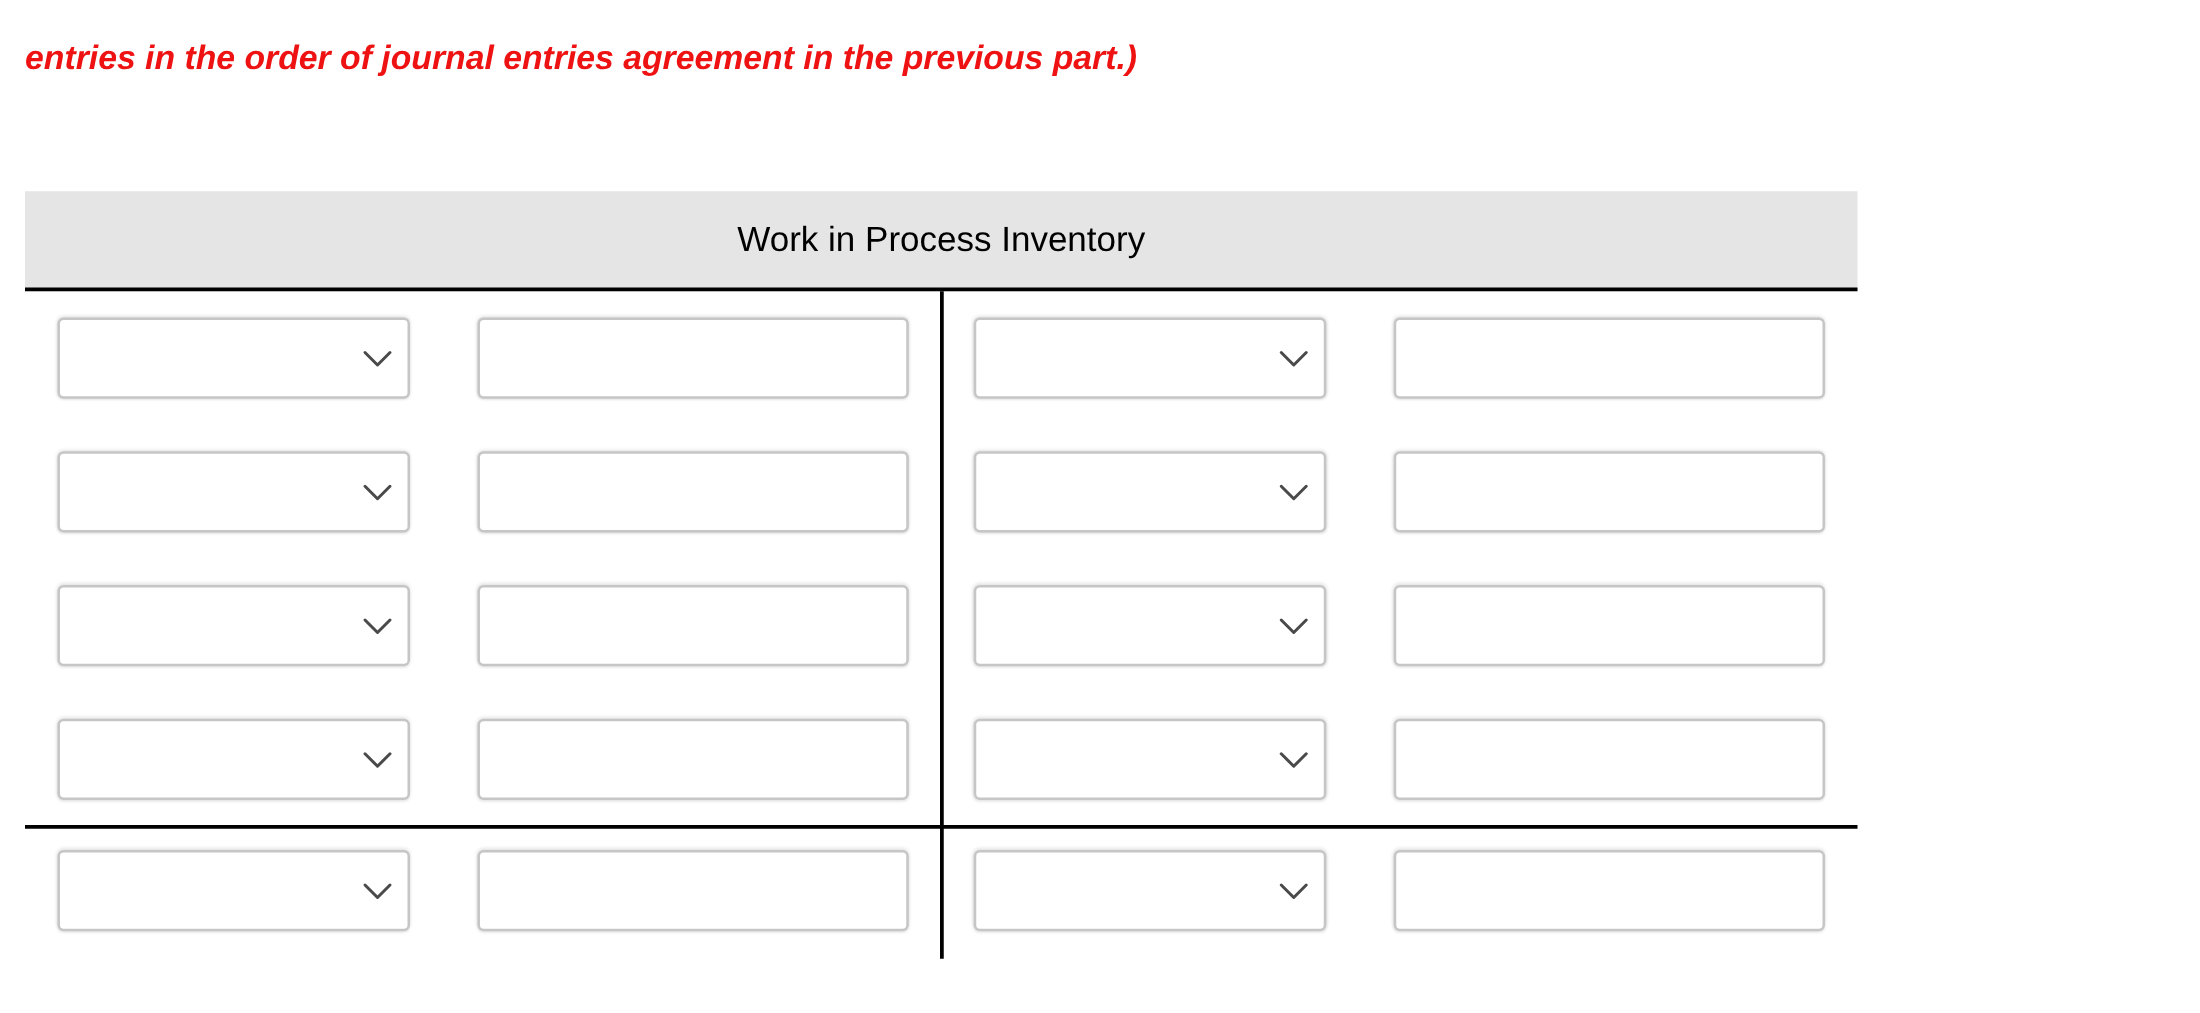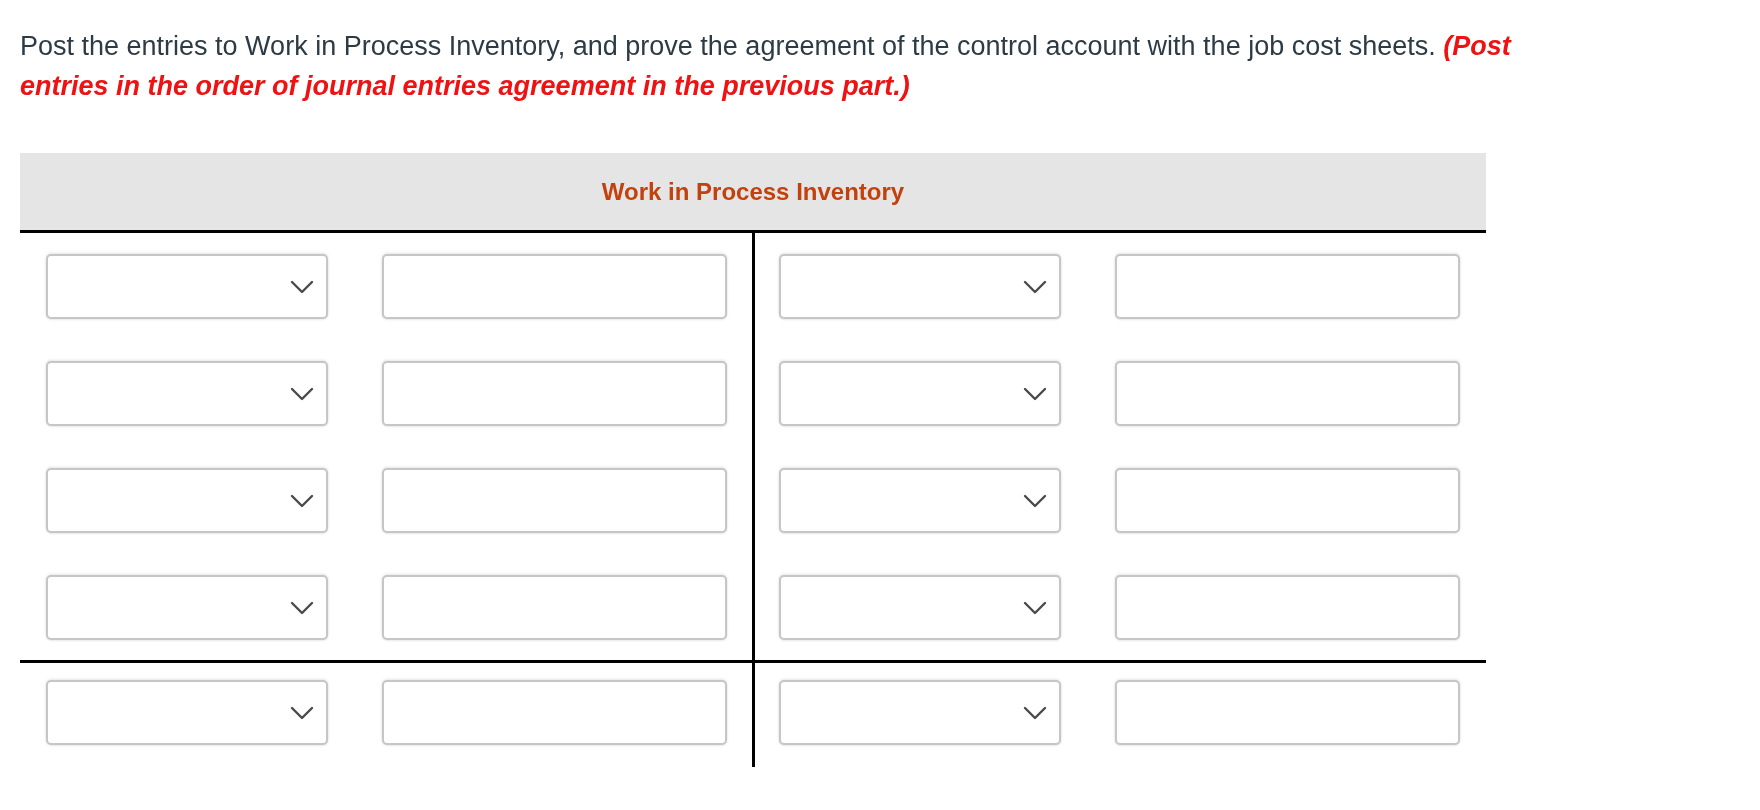--- a/index.html
+++ b/index.html
@@ -33,23 +33,23 @@
   }
   .t-header {
     height: 77px;
     background: #e5e5e5;
     border-bottom: 3px solid #000000;
     display: flex;
     align-items: center;
     justify-content: center;
   }
   .t-title {
-    font-size: 24px;
-    font-weight: 700;
-    color: #c2410c;
+    font-size: 28px;
+    font-weight: 400;
+    color: #000000;
   }
   .t-body {
     position: relative;
     padding: 21px 0 22px 0;
   }
   .t-divider {
     position: absolute;
     top: 0;
     bottom: 0;
     left: calc(50% - 1.5px);
@@ -115,21 +115,20 @@
     padding: 0 12px;
     color: #2d3b45;
     font-family: "Liberation Sans", sans-serif;
     flex: 0 0 auto;
   }
 </style>
 </head>
 <body>
 
 <div class="question">
-  <div class="q-line"><span>Post the entries to Work in Process Inventory, and prove the agreement of the control account with the job cost sheets. </span><span class="q-red">(Post</span></div>
   <div class="q-line q-red">entries in the order of journal entries agreement in the previous part.)</div>
 </div>
 
 <div class="taccount">
   <div class="t-header">
     <span class="t-title">Work in Process Inventory</span>
   </div>
   <div class="t-body" id="t-body">
     <div class="t-divider"></div>
   <div class="band">

